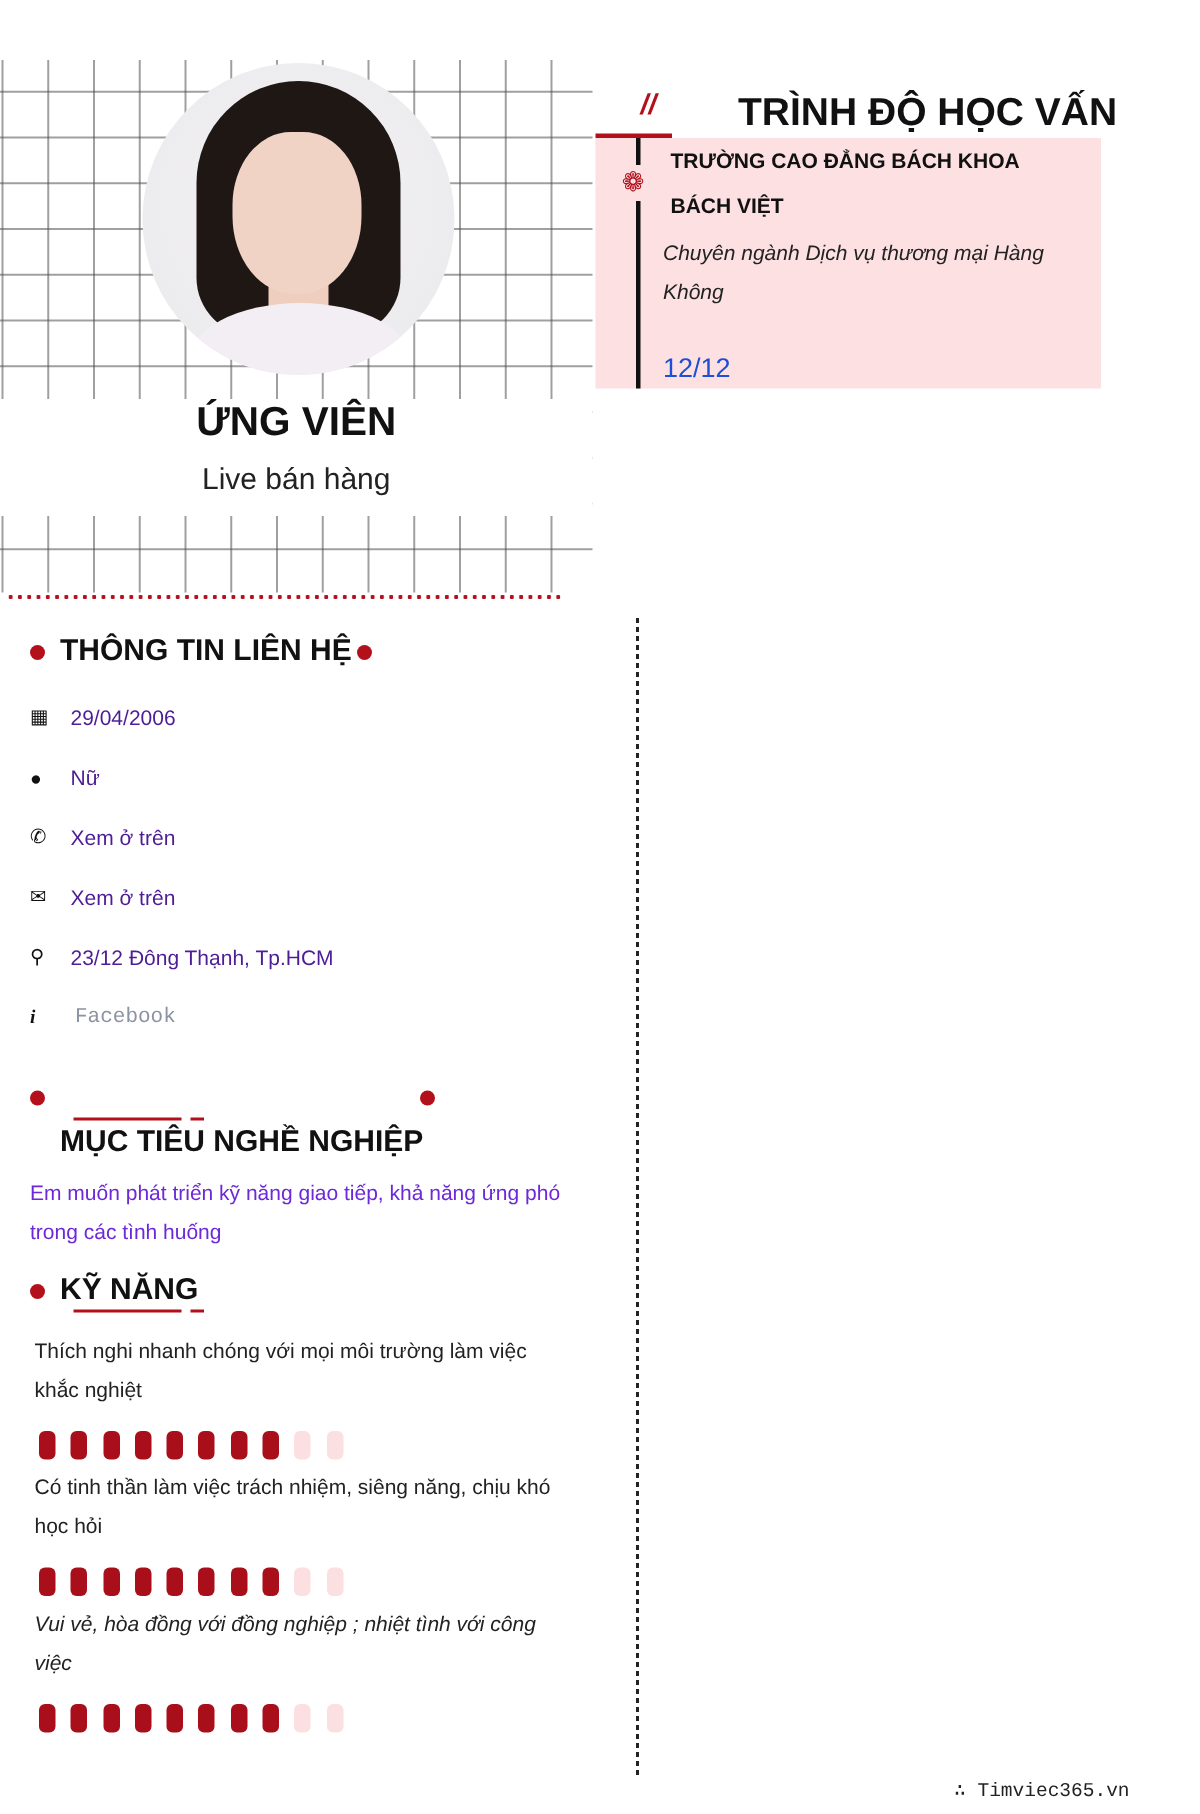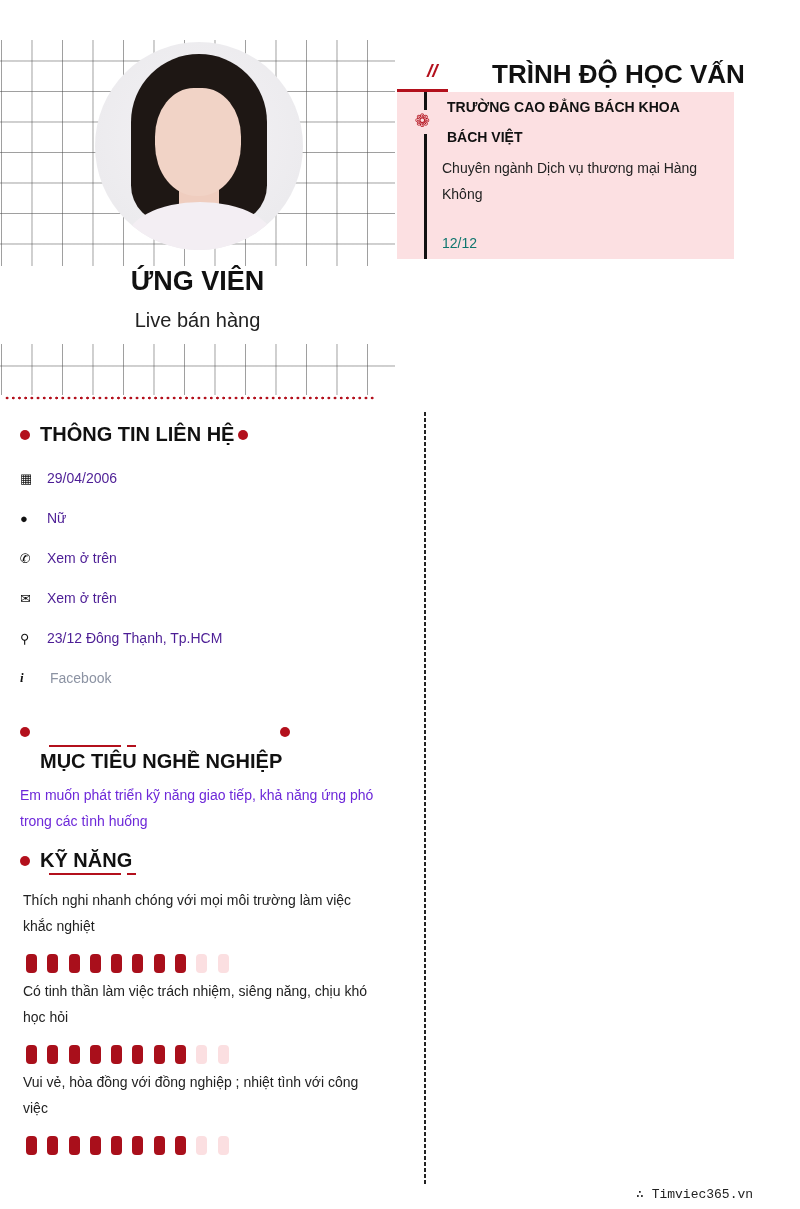--- a/index.html
+++ b/index.html
@@ -84,45 +84,45 @@
   .edu-flower {
     position: absolute; left: 412px; top: 110px; width: 20px; height: 22px;
     color: #b3101c; font-size: 18px; line-height: 22px; text-align: center;
   }
   .edu-school {
     position: absolute; left: 447px; top: 92px; width: 270px;
     font-weight: bold; font-size: 14px; line-height: 30px; color: #111;
   }
   .edu-major {
     position: absolute; left: 442px; top: 155px; width: 280px;
-    font-size: 14px; line-height: 26px; color: #222;
+    font-size: 14px; line-height: 26px; color: #222; font-style: italic;
   }
   .edu-date {
-    position: absolute; left: 442px; top: 235px; font-size: 14px; color: #0f766e;
+    position: absolute; left: 442px; top: 235px; font-size: 18px; color: #1d4ed8;
   }
   
   .sec-title {
     position: absolute; font-weight: bold; font-size: 20px; color: #111;
   }
   .sec-dot {
     position: absolute; width: 10px; height: 10px; border-radius: 50%; background: #b3101c;
   }
   .sec-underline {
     position: absolute; height: 2px; background: #b3101c;
   }
   .contact-row {
     position: absolute; left: 20px; height: 20px; display: flex; align-items: center;
   }
   .contact-row .icon {
     width: 27px; font-size: 13px; color: #111; display: inline-block;
   }
   .contact-row .text {
     font-size: 14px; color: #4c1d95;
   }
-  .contact-row .text.link { color: #8c93a3; margin-left: 3px; }
+  .contact-row .text.link { color: #8c93a3; margin-left: 3px; font-family: Liberation Mono, monospace; }
   .objective {
     position: absolute; left: 20px; top: 782px; width: 370px;
     font-size: 14px; line-height: 26px; color: #6d28d9;
   }
   .skill-text {
     position: absolute; left: 23px; width: 360px;
     font-size: 14px; line-height: 26px; color: #222;
   }
   .skill-bar {
     position: absolute; left: 26px; height: 20px; display: flex; gap: 10.3px;
@@ -229,21 +229,21 @@
   <span class="pip"></span>
   <span class="pip"></span>
   <span class="pip"></span>
   <span class="pip"></span>
   <span class="pip"></span>
   <span class="pip"></span>
   <span class="pip off"></span>
   <span class="pip off"></span>
 </div>
 
-<div class="skill-text" style="top:1069px;">Vui vẻ, hòa đồng với đồng nghiệp ; nhiệt tình với công việc</div>
+<div class="skill-text" style="top:1069px;font-style:italic;">Vui vẻ, hòa đồng với đồng nghiệp ; nhiệt tình với công việc</div>
 <div class="skill-bar" style="top:1136px;">
   <span class="pip"></span>
   <span class="pip"></span>
   <span class="pip"></span>
   <span class="pip"></span>
   <span class="pip"></span>
   <span class="pip"></span>
   <span class="pip"></span>
   <span class="pip"></span>
   <span class="pip off"></span>

